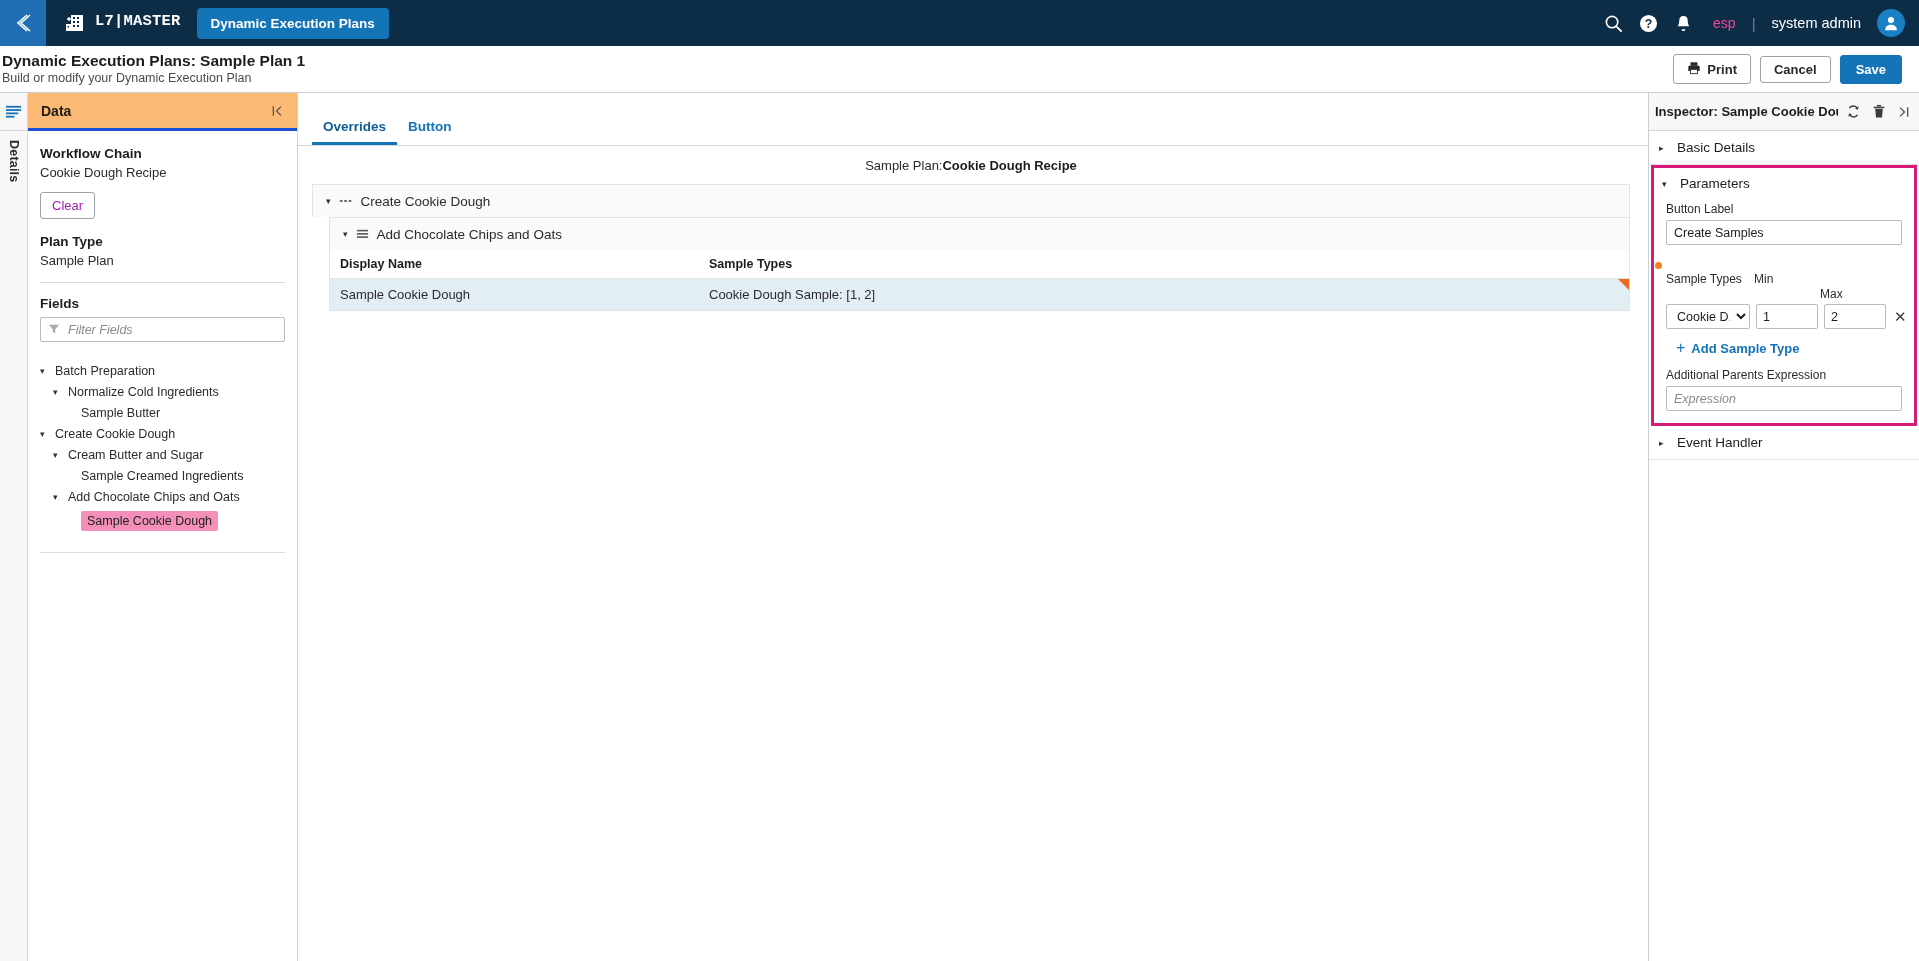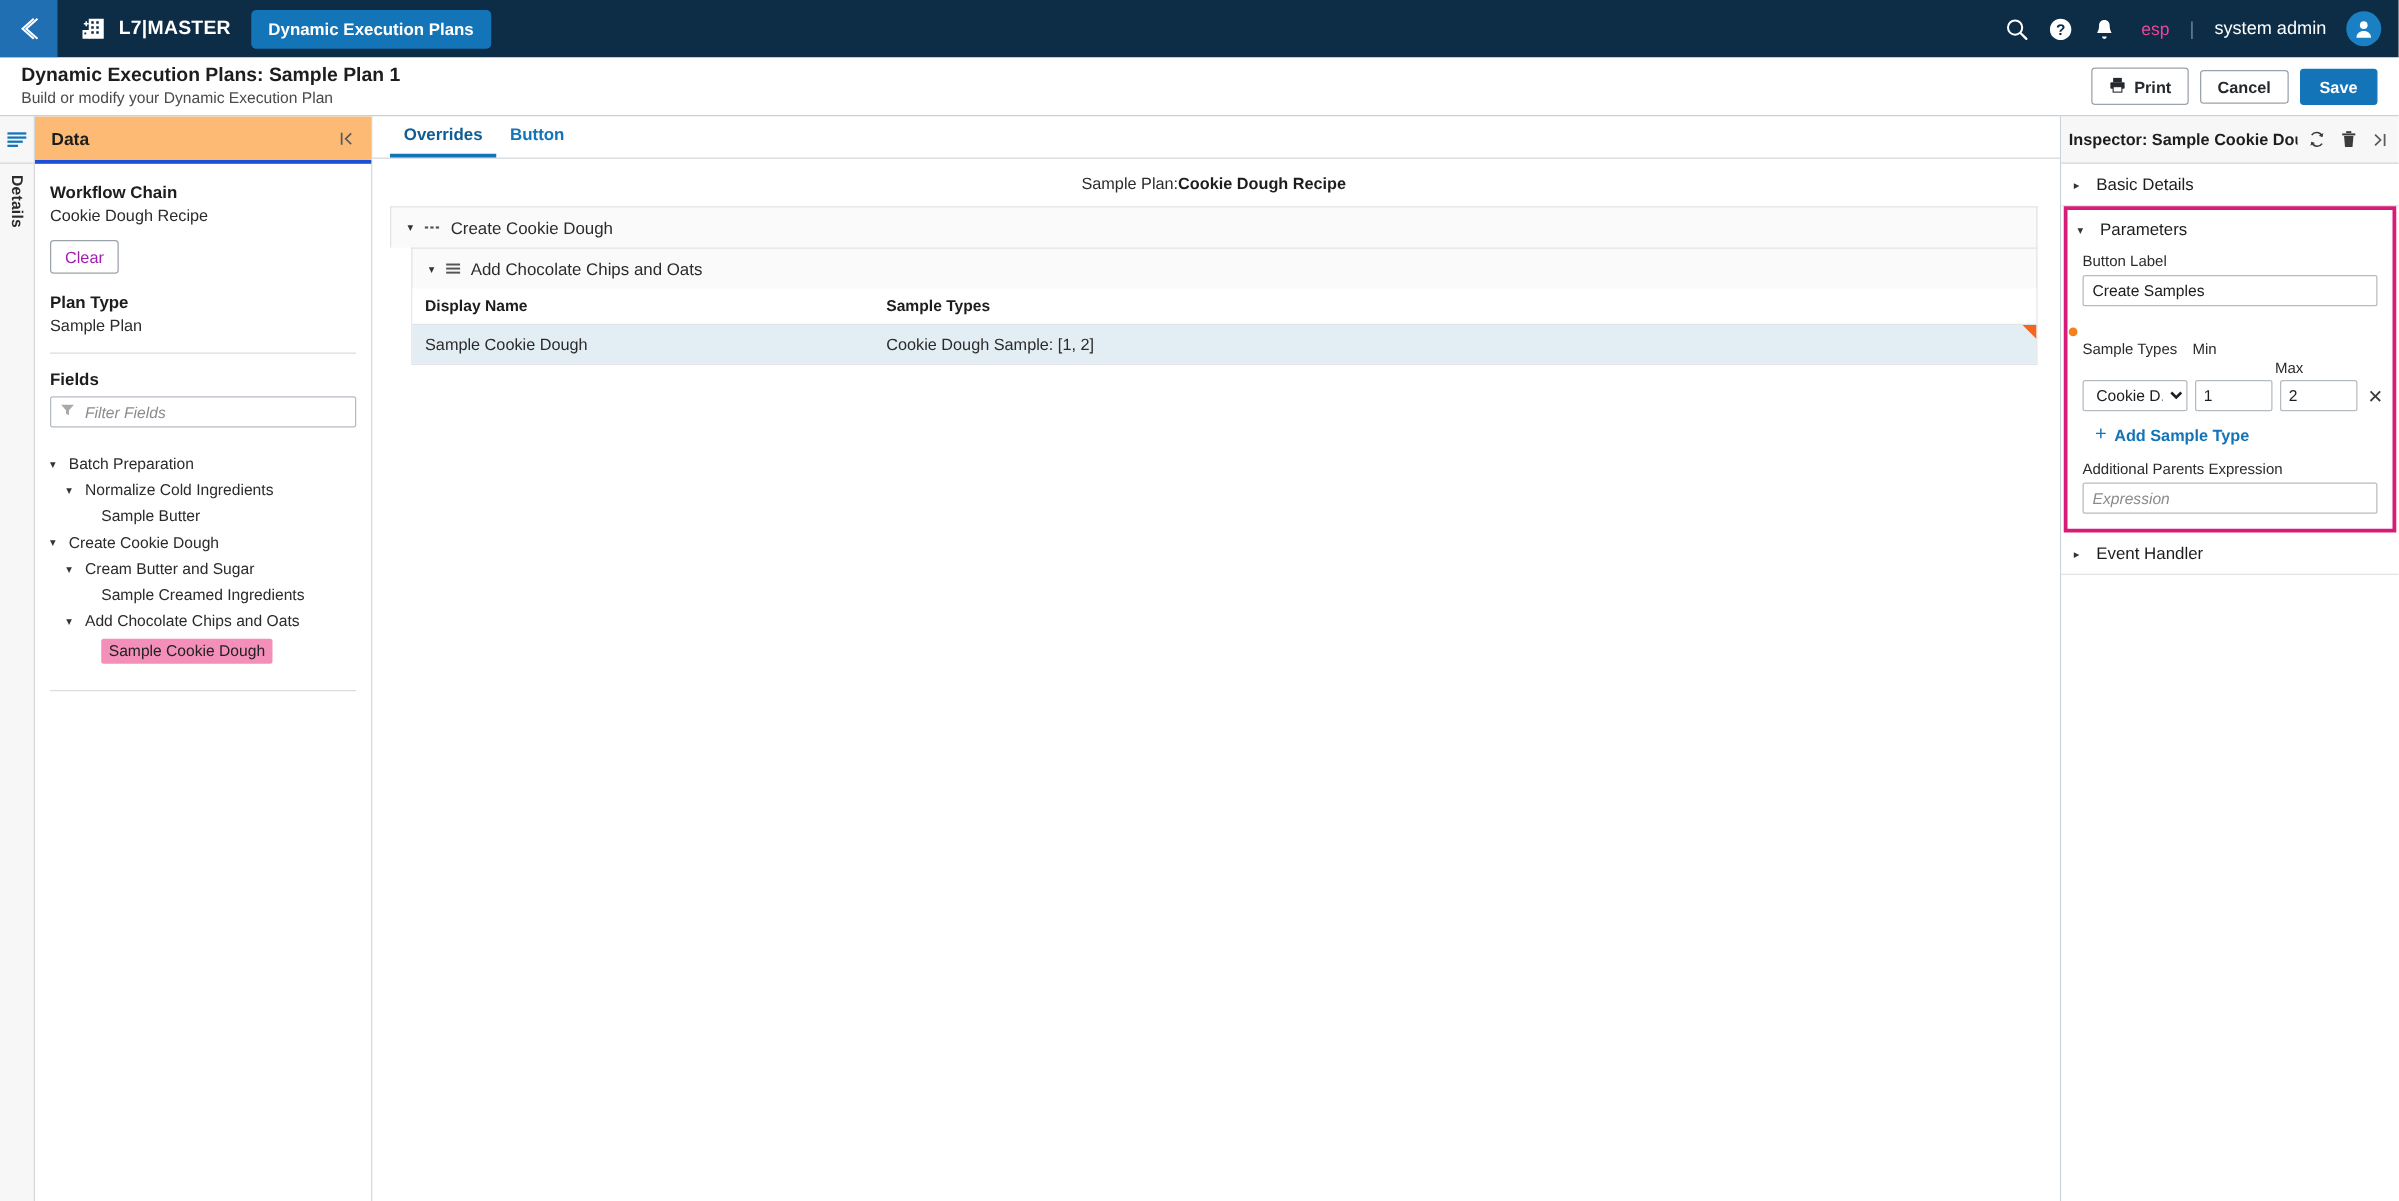--- a/index.html
+++ b/index.html
@@ -21,22 +21,23 @@
   }
   .nav-back {
     width: 46px; height: 46px;
     background: #1f6fb2;
     display: flex; align-items: center; justify-content: center;
     cursor: pointer;
     flex: 0 0 auto;
   }
   .nav-back svg { display: block; }
   .brand {
-    display: flex; align-items: center; gap: 9px;
+    display: flex; align-items: flex-start; gap: 9px;
     margin-left: 18px;
+    font-family: Liberation Mono, monospace;
   }
   .brand-logo {
     width: 22px; height: 22px;
     display: flex; align-items: center; justify-content: center;
   }
   .brand-name {
     font-size: 15.5px; font-weight: bold; letter-spacing: .2px;
     color: #ffffff; white-space: nowrap;
   }
   .nav-tab {
@@ -70,21 +71,21 @@
 
   
   .pagehead {
     height: 47px;
     background: #ffffff;
     border-bottom: 1px solid #c9d0d6;
     display: flex; align-items: center;
     padding: 0 17px 0 0;
     position: relative;
   }
-  .pagehead-texts { padding-left: 17px; }
+  .pagehead-texts { padding-left: 2px; }
   .page-title {
     font-size: 15.5px; font-weight: bold; color: #1d1d1d;
     line-height: 1.25;
   }
   .page-sub {
     font-size: 12.5px; color: #4a4a4a; line-height: 1.35;
   }
   .pagehead-actions {
     margin-left: auto; display: flex; align-items: center; gap: 9px;
   }
@@ -206,20 +207,21 @@
     display: flex; flex-direction: column;
     background: #ffffff;
     border-right: 1px solid #c9d0d6;
     min-width: 0;
   }
   .tabbar {
     height: 34px;
     border-bottom: 1px solid #d4d8dc;
     display: flex; align-items: flex-end; gap: 0;
     padding-left: 14px;
+    margin-top: 19px;
   }
   .tab {
     font-size: 13.5px; font-weight: bold;
     color: #1474b8;
     padding: 0 11px 8px 11px;
     cursor: pointer;
     border-bottom: 3px solid transparent;
   }
   .tab.active { border-bottom-color: #1474b8; color: #0f5d96; }
   .center-body { padding: 12px 18px 0 14px; overflow: auto; flex: 1 1 auto; }

